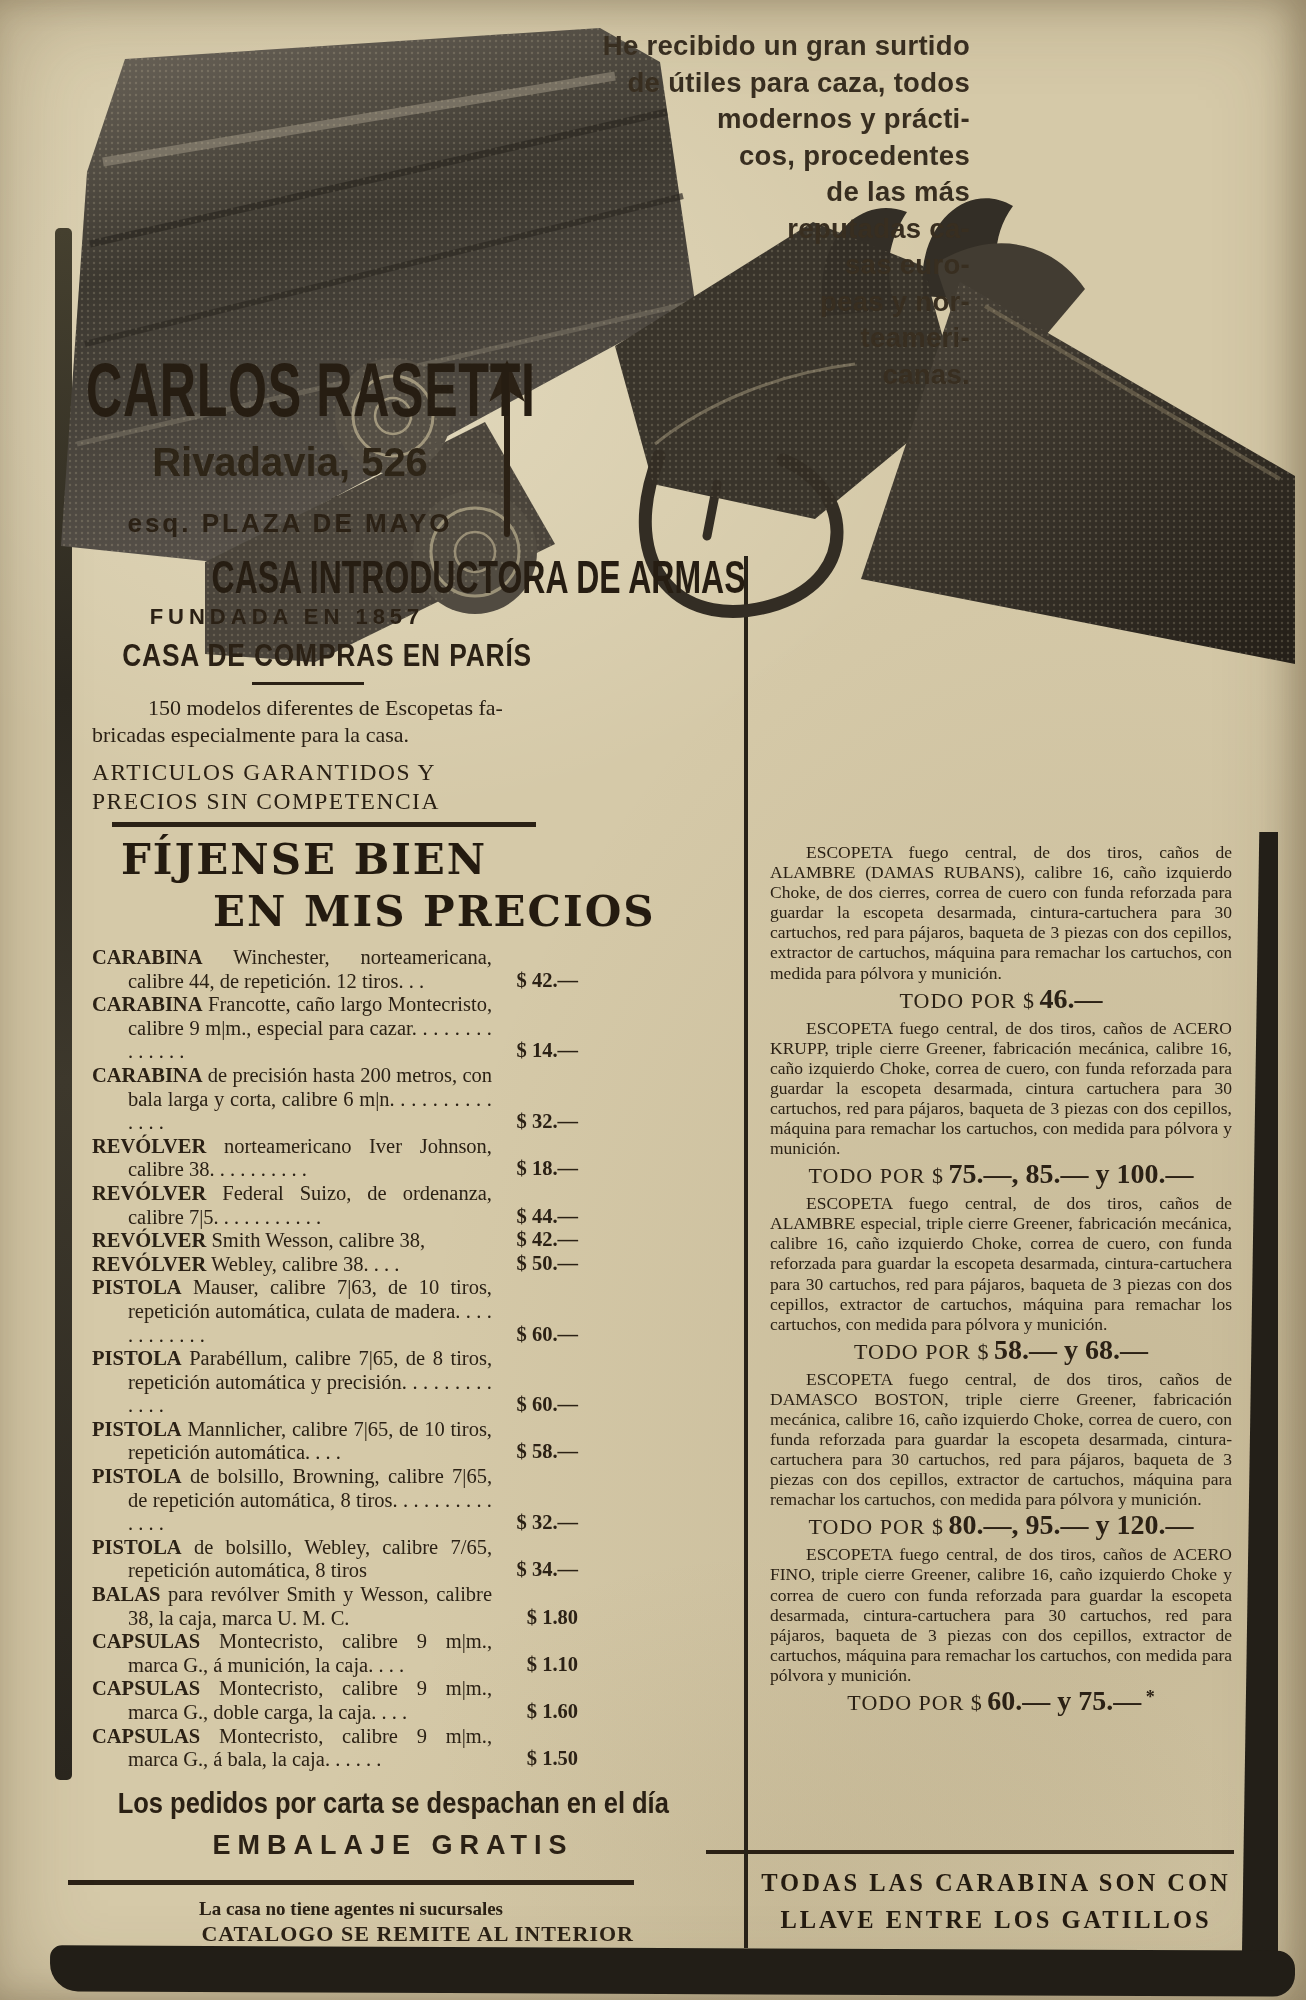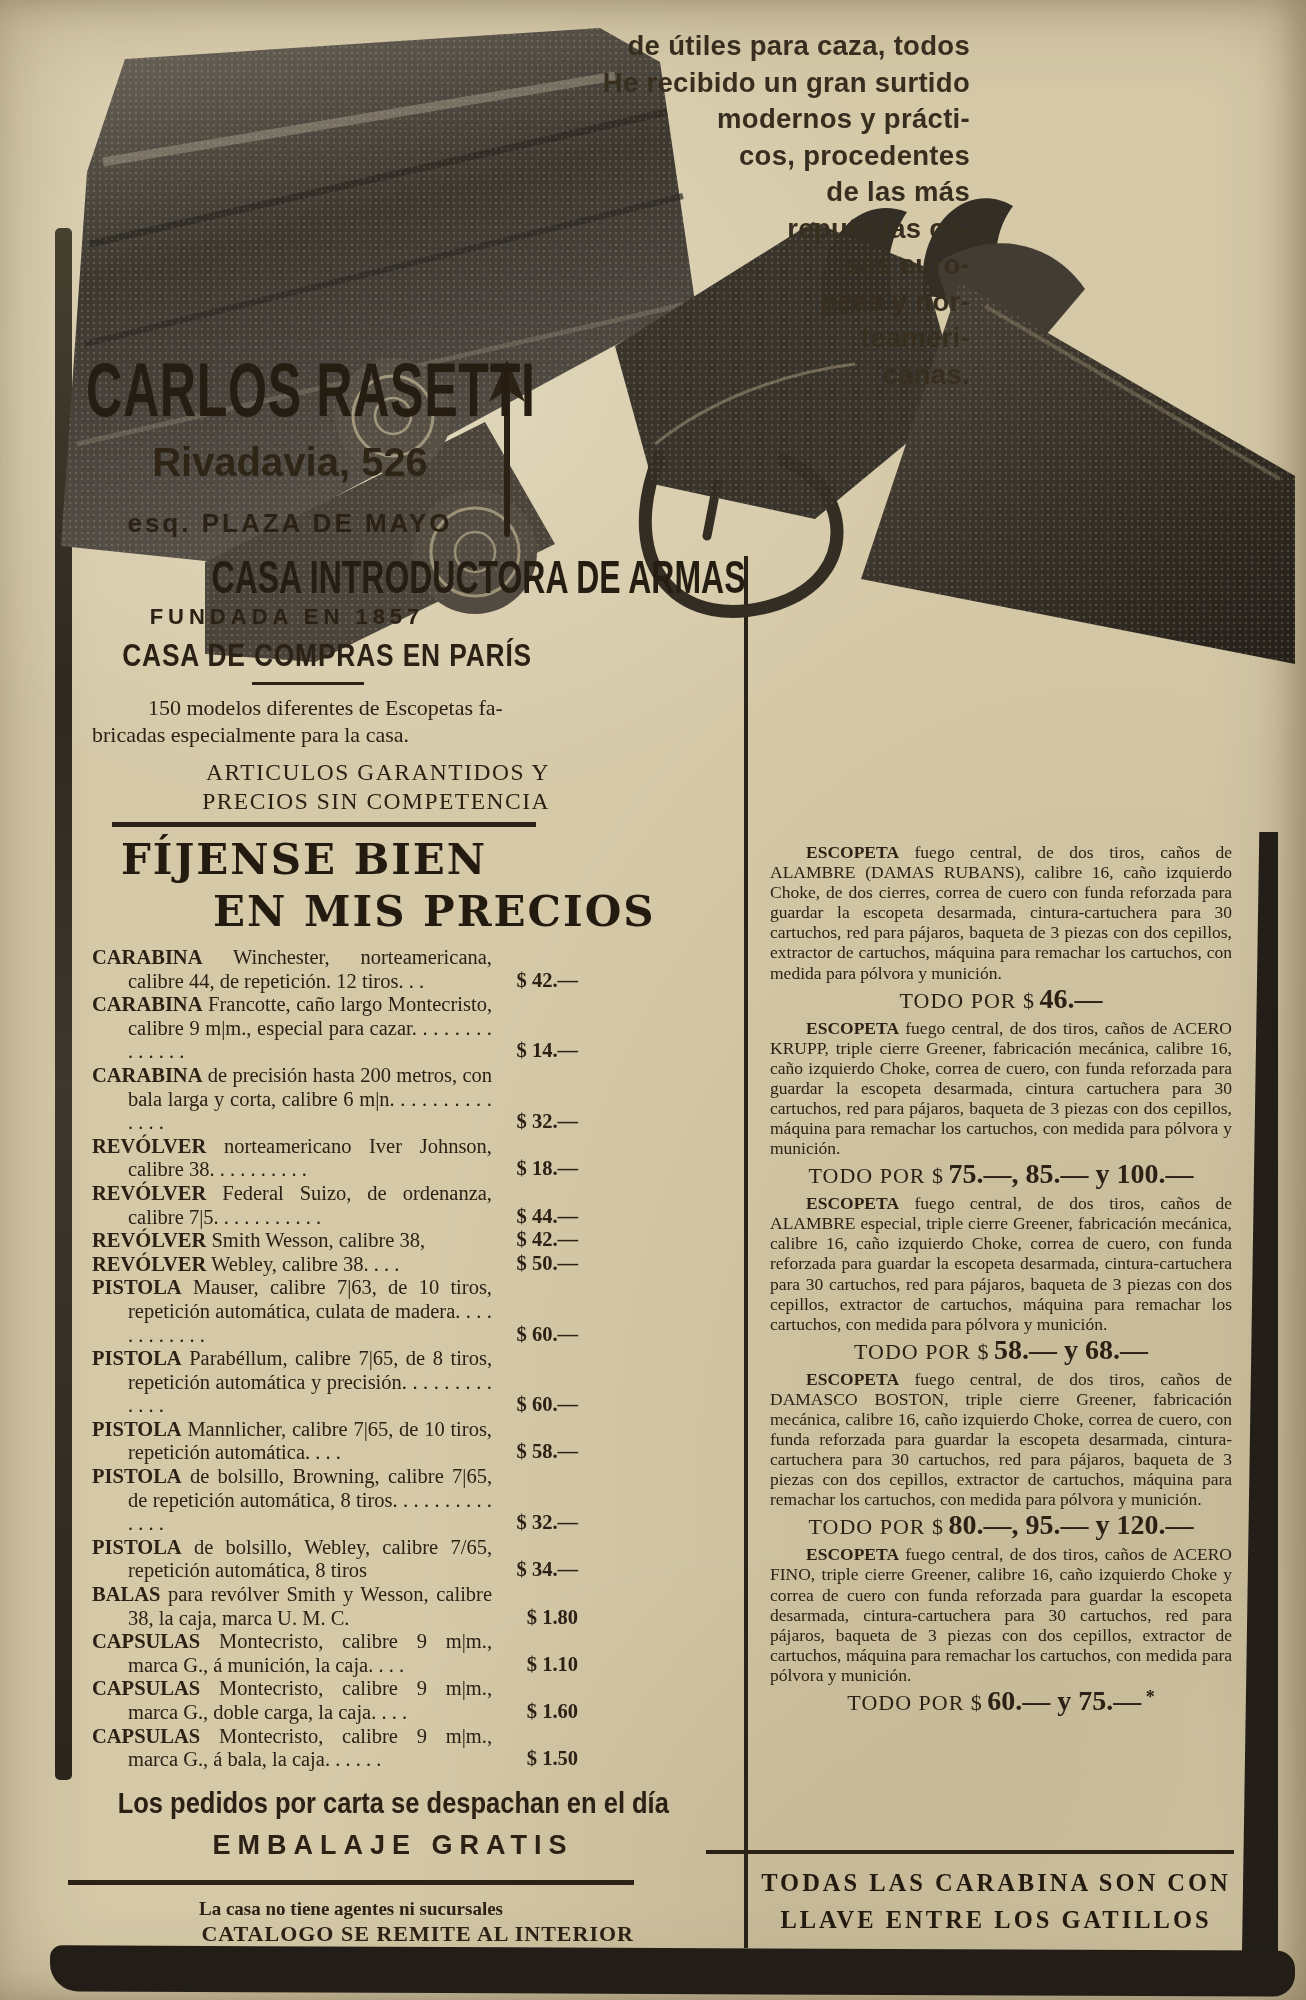--- a/index.html
+++ b/index.html
@@ -45,21 +45,21 @@
     font-family:"Liberation Sans",sans-serif;font-weight:bold;font-size:47px;line-height:50px;color:#261d12;}
   .founded{left:86px;top:604px;width:402px;text-align:center;z-index:4;
     font-family:"Liberation Sans",sans-serif;font-weight:bold;font-size:22px;letter-spacing:5px;}
   .r-founded{left:250px;top:632px;width:112px;height:3px;}
   .paris{left:86px;top:638px;width:402px;text-align:right;z-index:4;
     font-family:"Liberation Sans",sans-serif;font-weight:bold;font-size:31px;letter-spacing:1px;}
   .r-paris{left:252px;top:682px;width:112px;height:3px;}
 
   .blurb{left:92px;top:694px;width:458px;z-index:4;font-size:22px;line-height:27px;}
   .blurb .l1{padding-left:56px;}
-  .guarantee{left:92px;top:758px;width:458px;text-align:right;z-index:4;
+  .guarantee{left:92px;top:758px;width:458px;text-align:left;z-index:4;
     font-size:23.5px;line-height:29px;letter-spacing:1.5px;}
   .rule1{left:112px;top:822px;width:424px;height:5px;}
 
   .ptitle{left:104px;top:834px;z-index:4;font-family:"DejaVu Serif",serif;font-weight:bold;
     font-size:42px;line-height:52px;letter-spacing:2px;color:#241b10;margin-left:17px;}
   .ptitle .l2{margin-left:92px;}
 
   .price-list{left:92px;top:946px;width:486px;z-index:4;font-size:20.5px;line-height:23.6px;}
   .pi{margin:0;position:relative;padding-left:36px;padding-right:86px;text-indent:-36px;text-align:justify;}
   .pi b{font-weight:bold;}
@@ -72,21 +72,21 @@
   .rule2{left:68px;top:1880px;width:566px;height:5px;}
   .note1{left:68px;top:1898px;width:566px;text-align:center;z-index:4;font-weight:bold;font-size:19px;}
   .note2{left:68px;top:1921px;width:566px;text-align:right;z-index:4;font-weight:bold;font-size:22px;letter-spacing:1px;}
 
   .offers-title{left:778px;top:580px;width:440px;z-index:4;font-family:"Liberation Sans",sans-serif;
     font-weight:bold;font-size:36px;line-height:39px;letter-spacing:1px;color:#2a2014;}
   .offers-title .l1{padding-left:64px;}
   .offers-list{left:770px;top:842px;width:462px;z-index:4;font-size:17.5px;line-height:20.1px;}
   .offer{margin:0 0 5px;}
   .offer .body{margin:0;text-indent:36px;text-align:justify;}
-  .offer .body b{font-weight:bold;}
+  .offer .body b{font-weight:normal;}
   .offer-price{margin:2px 0 6px;text-align:center;text-indent:0;}
   .opp{font-weight:normal;font-size:22px;letter-spacing:1px;}
   .opa{font-weight:bold;font-size:28px;}
   .opn{font-weight:bold;font-size:18px;vertical-align:super;}
   .offers-rule{left:706px;top:1850px;width:528px;height:4px;}
   .offers-footer{left:756px;top:1864px;width:480px;text-align:center;z-index:4;
     font-weight:bold;font-size:24.5px;line-height:37px;letter-spacing:3px;color:#241b10;}
 </style>
 </head>
 <body>
@@ -138,22 +138,22 @@
     <path d="M880,250 C935,215 995,225 1030,275 L975,340 L900,310 Z" fill="#423c32"></path>
     <path d="M905,268 L1240,462 L1240,650 L806,565 Z" fill="url(#gs)"></path>
     <path d="M930,292 L1225,465" stroke="#857a60" stroke-width="4" fill="none" opacity=".5"></path>
     <path d="M604,442 C560,556 628,620 722,590 C806,562 796,472 728,446" fill="none" stroke="#332d24" stroke-width="13" stroke-linecap="round"></path>
     <path d="M662,470 L652,522" stroke="#332d24" stroke-width="9" stroke-linecap="round"></path>
     <rect x="0" y="0" width="1240" height="650" fill="url(#ht)" clip-path="url(#gunclip)" opacity=".22"></rect>
   </svg>
 
   <div class="abs intro">
 
-  <div class="intro-line">de útiles para caza, todos</div>
-      <div class="intro-line">He recibido un gran surtido</div>
+  <div class="intro-line">He recibido un gran surtido</div>
+      <div class="intro-line">de útiles para caza, todos</div>
       <div class="intro-line">modernos y prácti-</div>
       <div class="intro-line">cos, procedentes</div>
       <div class="intro-line">de las más</div>
       <div class="intro-line">reputadas ca-</div>
       <div class="intro-line">sas euro-</div>
       <div class="intro-line">peas y nor-</div>
       <div class="intro-line">teameri-</div>
       <div class="intro-line">canas.</div>
     </div>
 

